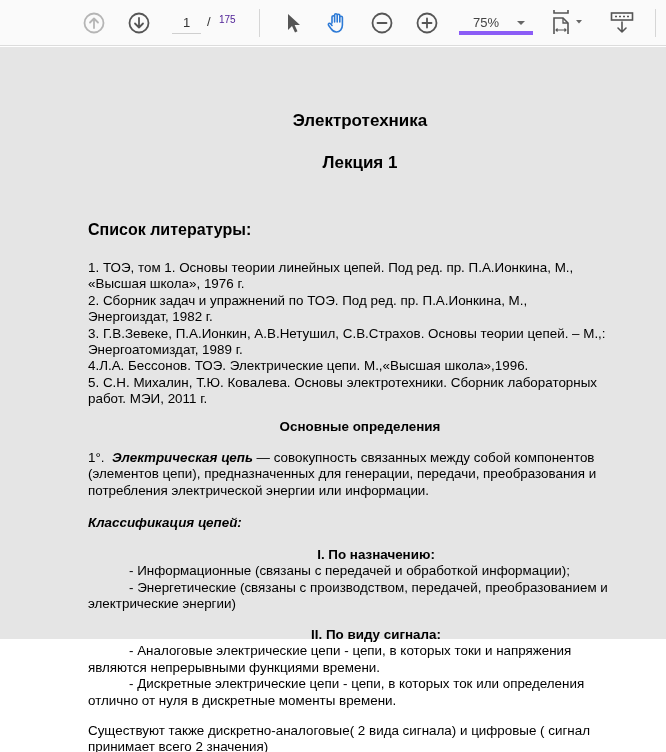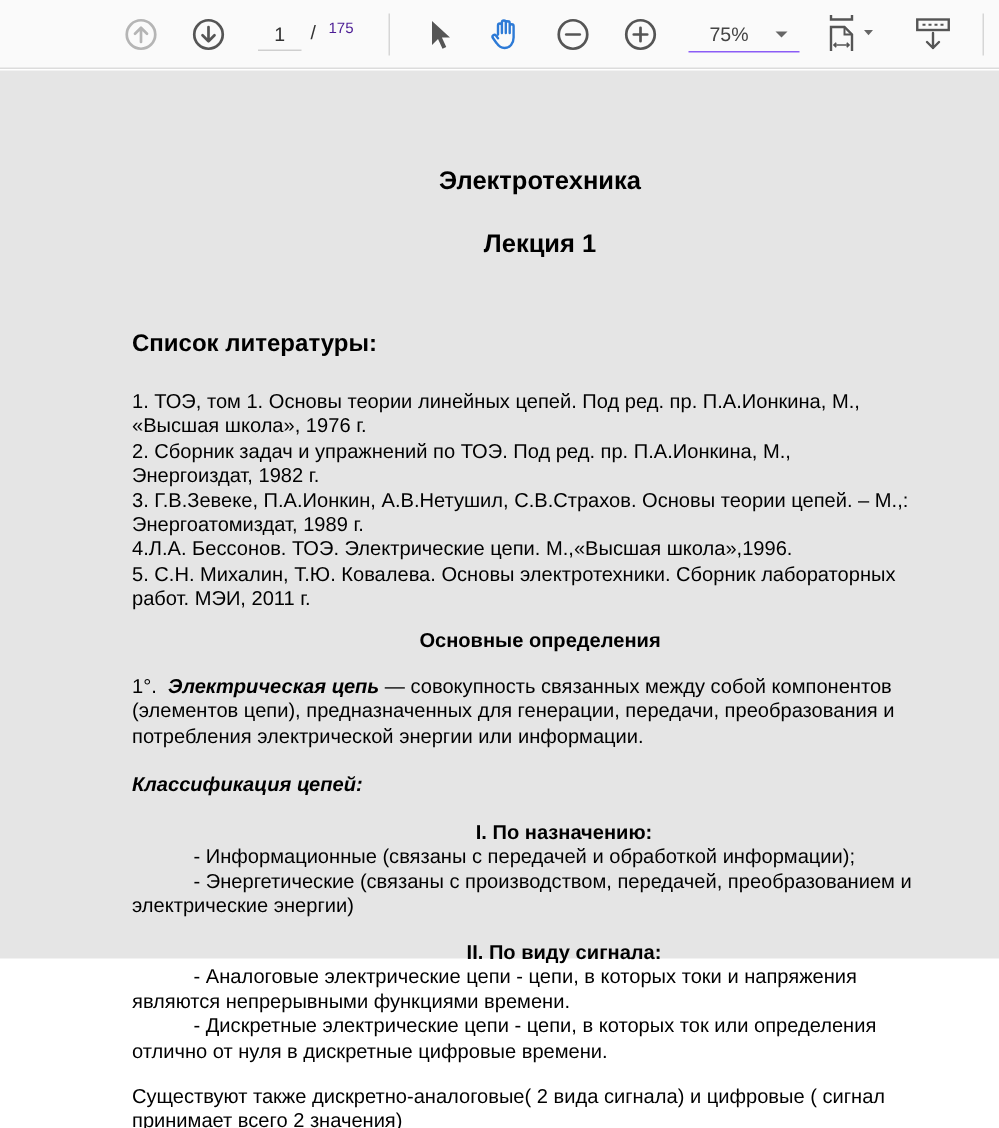--- a/index.html
+++ b/index.html
@@ -19,21 +19,21 @@
     font-family: "Liberation Sans", sans-serif; font-size: 13px; color: #333;
     text-align: center; outline: none;
   }
   .page-sep { position: absolute; left: 207px; top: 14px; font-size: 13px; color: #333; }
   .page-total { position: absolute; left: 219px; top: 14px; font-size: 10px; color: #4c1d95; }
 
   .vsep { position: absolute; top: 9px; width: 1px; height: 28px; background: #d6d6d6; }
 
   .zoom-select {
     position: absolute; left: 459px; top: 11px; width: 74px; height: 24px;
-    border-bottom: 1px solid #8b5cf6;
+    border-bottom: 4px solid #8b5cf6;
   }
   .zoom-value { position: absolute; left: 14px; top: 4px; font-size: 13px; color: #444; }
   .zoom-caret {
     position: absolute; right: 8px; top: 10px; width: 0; height: 0;
     border-left: 4px solid transparent; border-right: 4px solid transparent; border-top: 4px solid #666;
   }
 
   .doc { position: absolute; left: 0; top: 47px; width: 666px; height: 592px; background: #e5e5e5; }
   .doc-title { position: absolute; left: 0; width: 720px; text-align: center; font-weight: bold; font-size: 17px; }
   .doc-h2 { position: absolute; left: 88px; font-weight: bold; font-size: 16px; }
@@ -158,20 +158,20 @@
     <span class="line indent2">- Информационные (связаны с передачей и обработкой информации);</span>
     <span class="line indent2">- Энергетические (связаны с производством, передачей, преобразованием и</span>
     <span class="line">электрические  энергии)</span>
   </div>
 
   <div class="para" style="top:580px;">
     <span class="line b indent1">II. По виду сигнала:</span>
     <span class="line indent2">- Аналоговые электрические цепи - цепи, в которых токи и напряжения</span>
     <span class="line indent1" style="padding-left:0;margin-left:0;"><span style="padding-left:0;">являются непрерывными функциями времени.</span></span>
     <span class="line indent2">- Дискретные электрические цепи - цепи, в которых ток или определения</span>
-    <span class="line" style="padding-left:0;">отлично от нуля в дискретные цифровые времени.</span>
+    <span class="line" style="padding-left:0;">отлично от нуля в дискретные моменты времени.</span>
   </div>
 
   <div class="para" style="top:676px;">
     <span class="line">Существуют также дискретно-аналоговые( 2 вида сигнала) и цифровые ( сигнал</span>
     <span class="line">принимает всего 2 значения)</span>
   </div>
 </div>
 
 </body></html>

